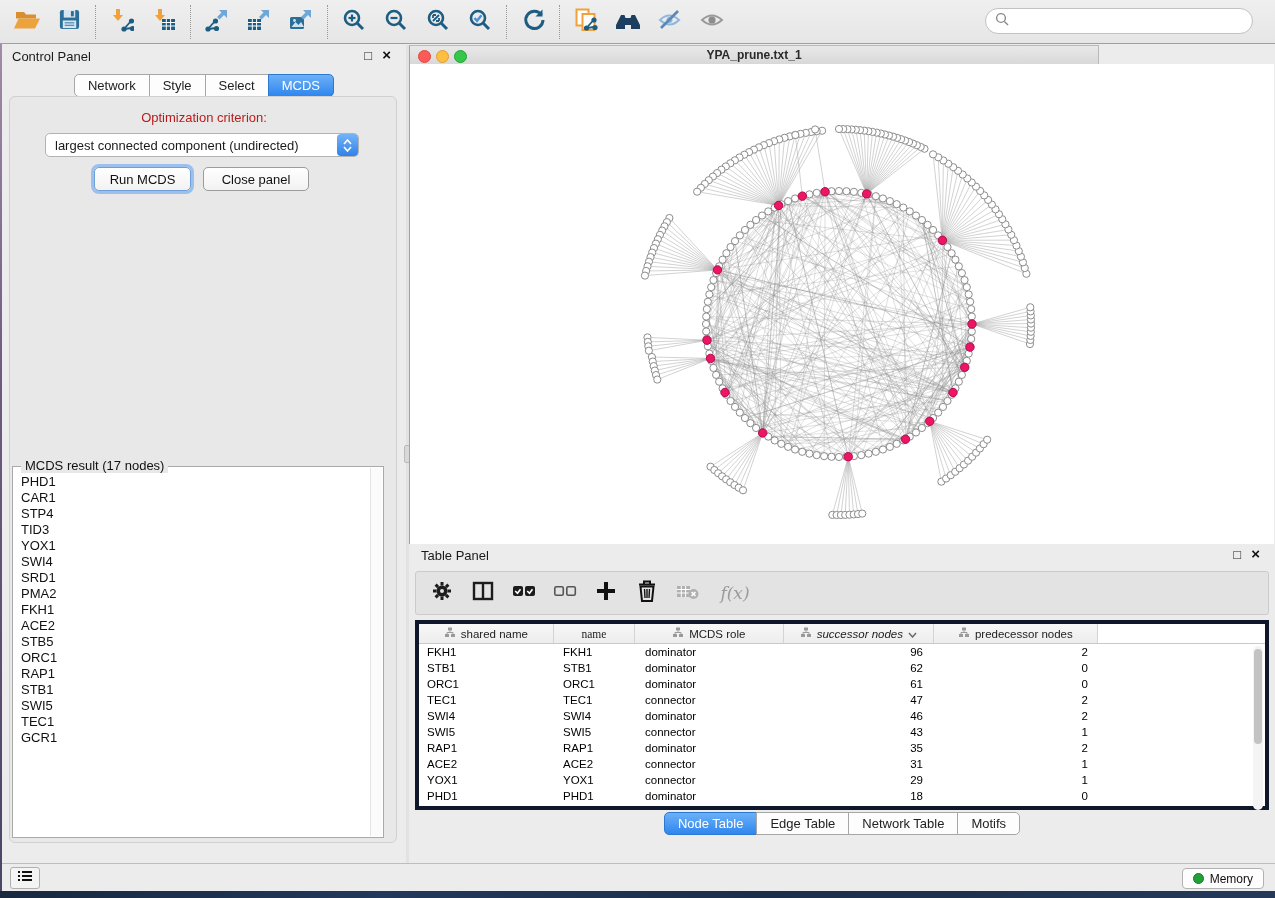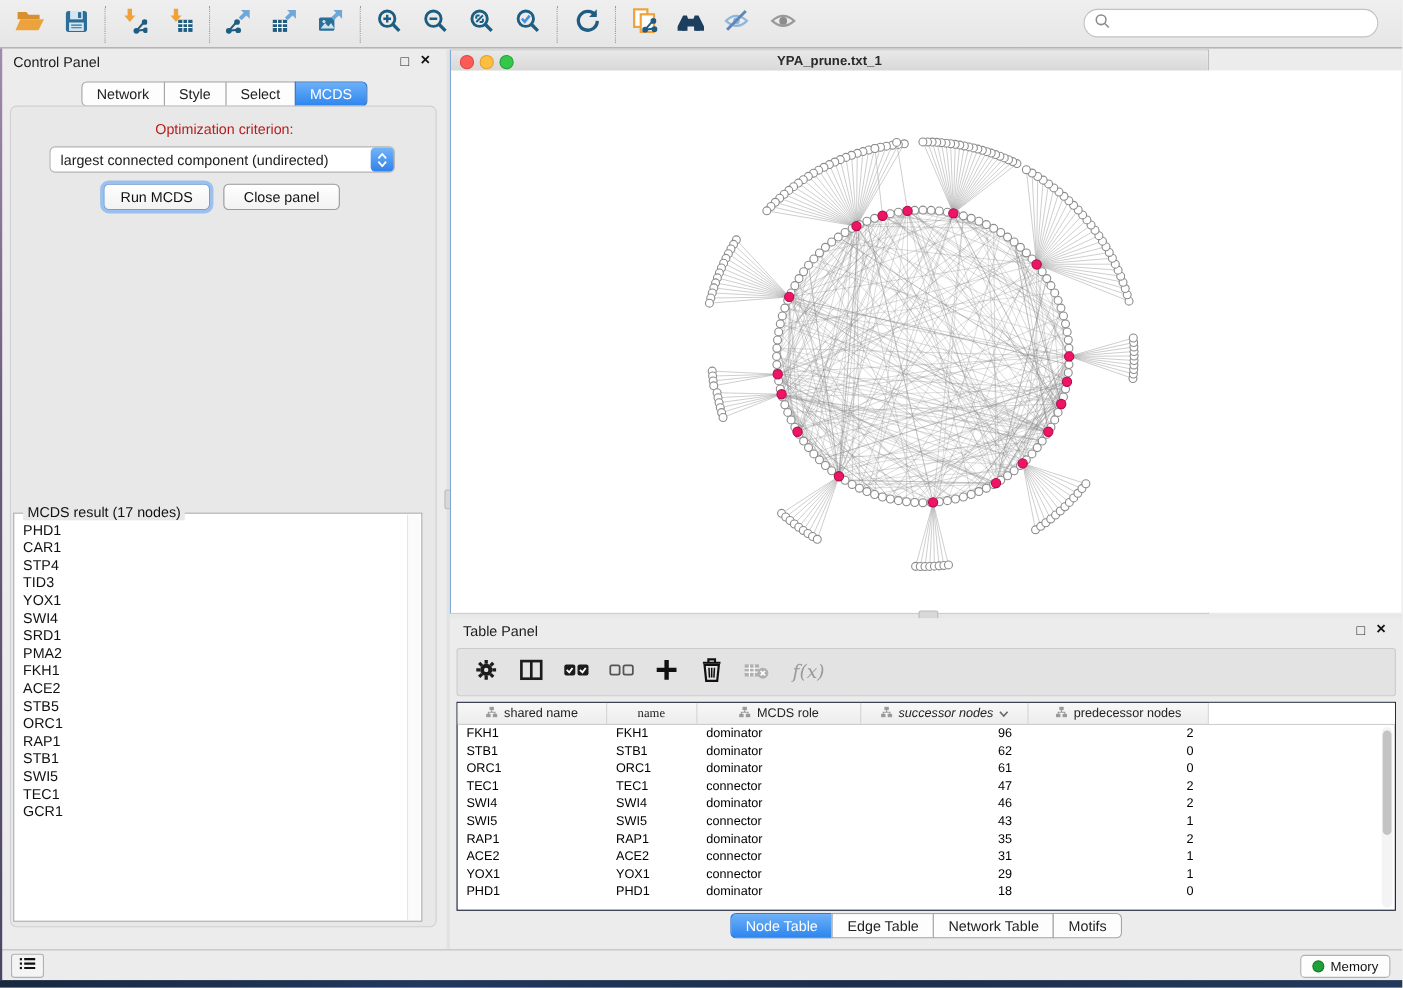--- a/index.html
+++ b/index.html
@@ -59,26 +59,26 @@
   #tl-yellow{left:26px;background:#fdbe41;border:0.5px solid #e0a030;}
   #tl-green{left:44px;background:#34c84a;border:0.5px solid #23a135;}
   #net-title{position:absolute;left:0;top:2px;width:100%;text-align:center;font-size:12px;font-weight:bold;color:#2a2a2a;}
   #net-canvas{position:absolute;left:0;top:18px;width:864px;height:493px;background:#fff;}
   
   #vsplit{position:absolute;left:406px;top:45px;width:3px;height:818px;background:#e2e2e2;}
   #vsplit .grab{position:absolute;left:-2px;top:400px;width:7px;height:16px;background:#d8d8d8;border:1px solid #bbb;border-radius:2px;}
   #hsplit{position:absolute;left:409px;top:558px;width:866px;height:5px;background:#e8e8e8;}
   #hsplit .grab{position:absolute;left:426px;top:-3px;width:16px;height:8px;background:#d8d8d8;border:1px solid #bbb;border-radius:2px;}
   
-  #table-panel{position:absolute;left:409px;top:562px;width:866px;height:300px;background:#ececec;}
+  #table-panel{position:absolute;left:409px;top:544px;width:866px;height:300px;background:#ececec;}
   #tp-toolbar{position:absolute;left:6px;top:27px;width:854px;height:44px;box-sizing:border-box;
      background:#e3e3e3;border:1px solid #cbcbcb;border-radius:3px;display:flex;align-items:center;gap:17px;padding-left:14px;}
   .tp-icon{display:flex;align-items:center;justify-content:center;width:24px;height:24px;}
   .fx-label{font-family:"DejaVu Serif",serif;font-style:italic;font-size:17px;color:#9a9a9a;}
-  #tbl{position:absolute;left:6px;top:76px;width:854px;height:190px;box-sizing:border-box;background:#fff;border:1px solid #0f172a;}
+  #tbl{position:absolute;left:6px;top:76px;width:854px;height:190px;box-sizing:border-box;background:#fff;border:4px solid #0f172a;}
   #tbl-head{display:flex;height:19px;background:linear-gradient(#f7f7f7,#ededed);border-bottom:1px solid #c9c9c9;}
   .th{box-sizing:border-box;display:flex;align-items:center;justify-content:center;gap:5px;
       font-size:11.5px;color:#222;border-right:1px solid #d4d4d4;overflow:hidden;}
   .th:last-child{border-right:none;background:#fff;}
   .tr{display:flex;height:16px;}
   .td{box-sizing:border-box;font-size:11.5px;color:#000;line-height:16px;overflow:hidden;white-space:nowrap;}
   .td.l{padding-left:8px;text-align:left;}
   .td.r{padding-right:16px;text-align:right;}
   #tbl-scroll{position:absolute;right:2px;top:22px;width:10px;height:164px;background:#f4f4f4;border-radius:5px;}
   #tbl-thumb{position:absolute;left:1px;top:3px;width:8px;height:95px;background:#c3c3c3;border-radius:4px;}

